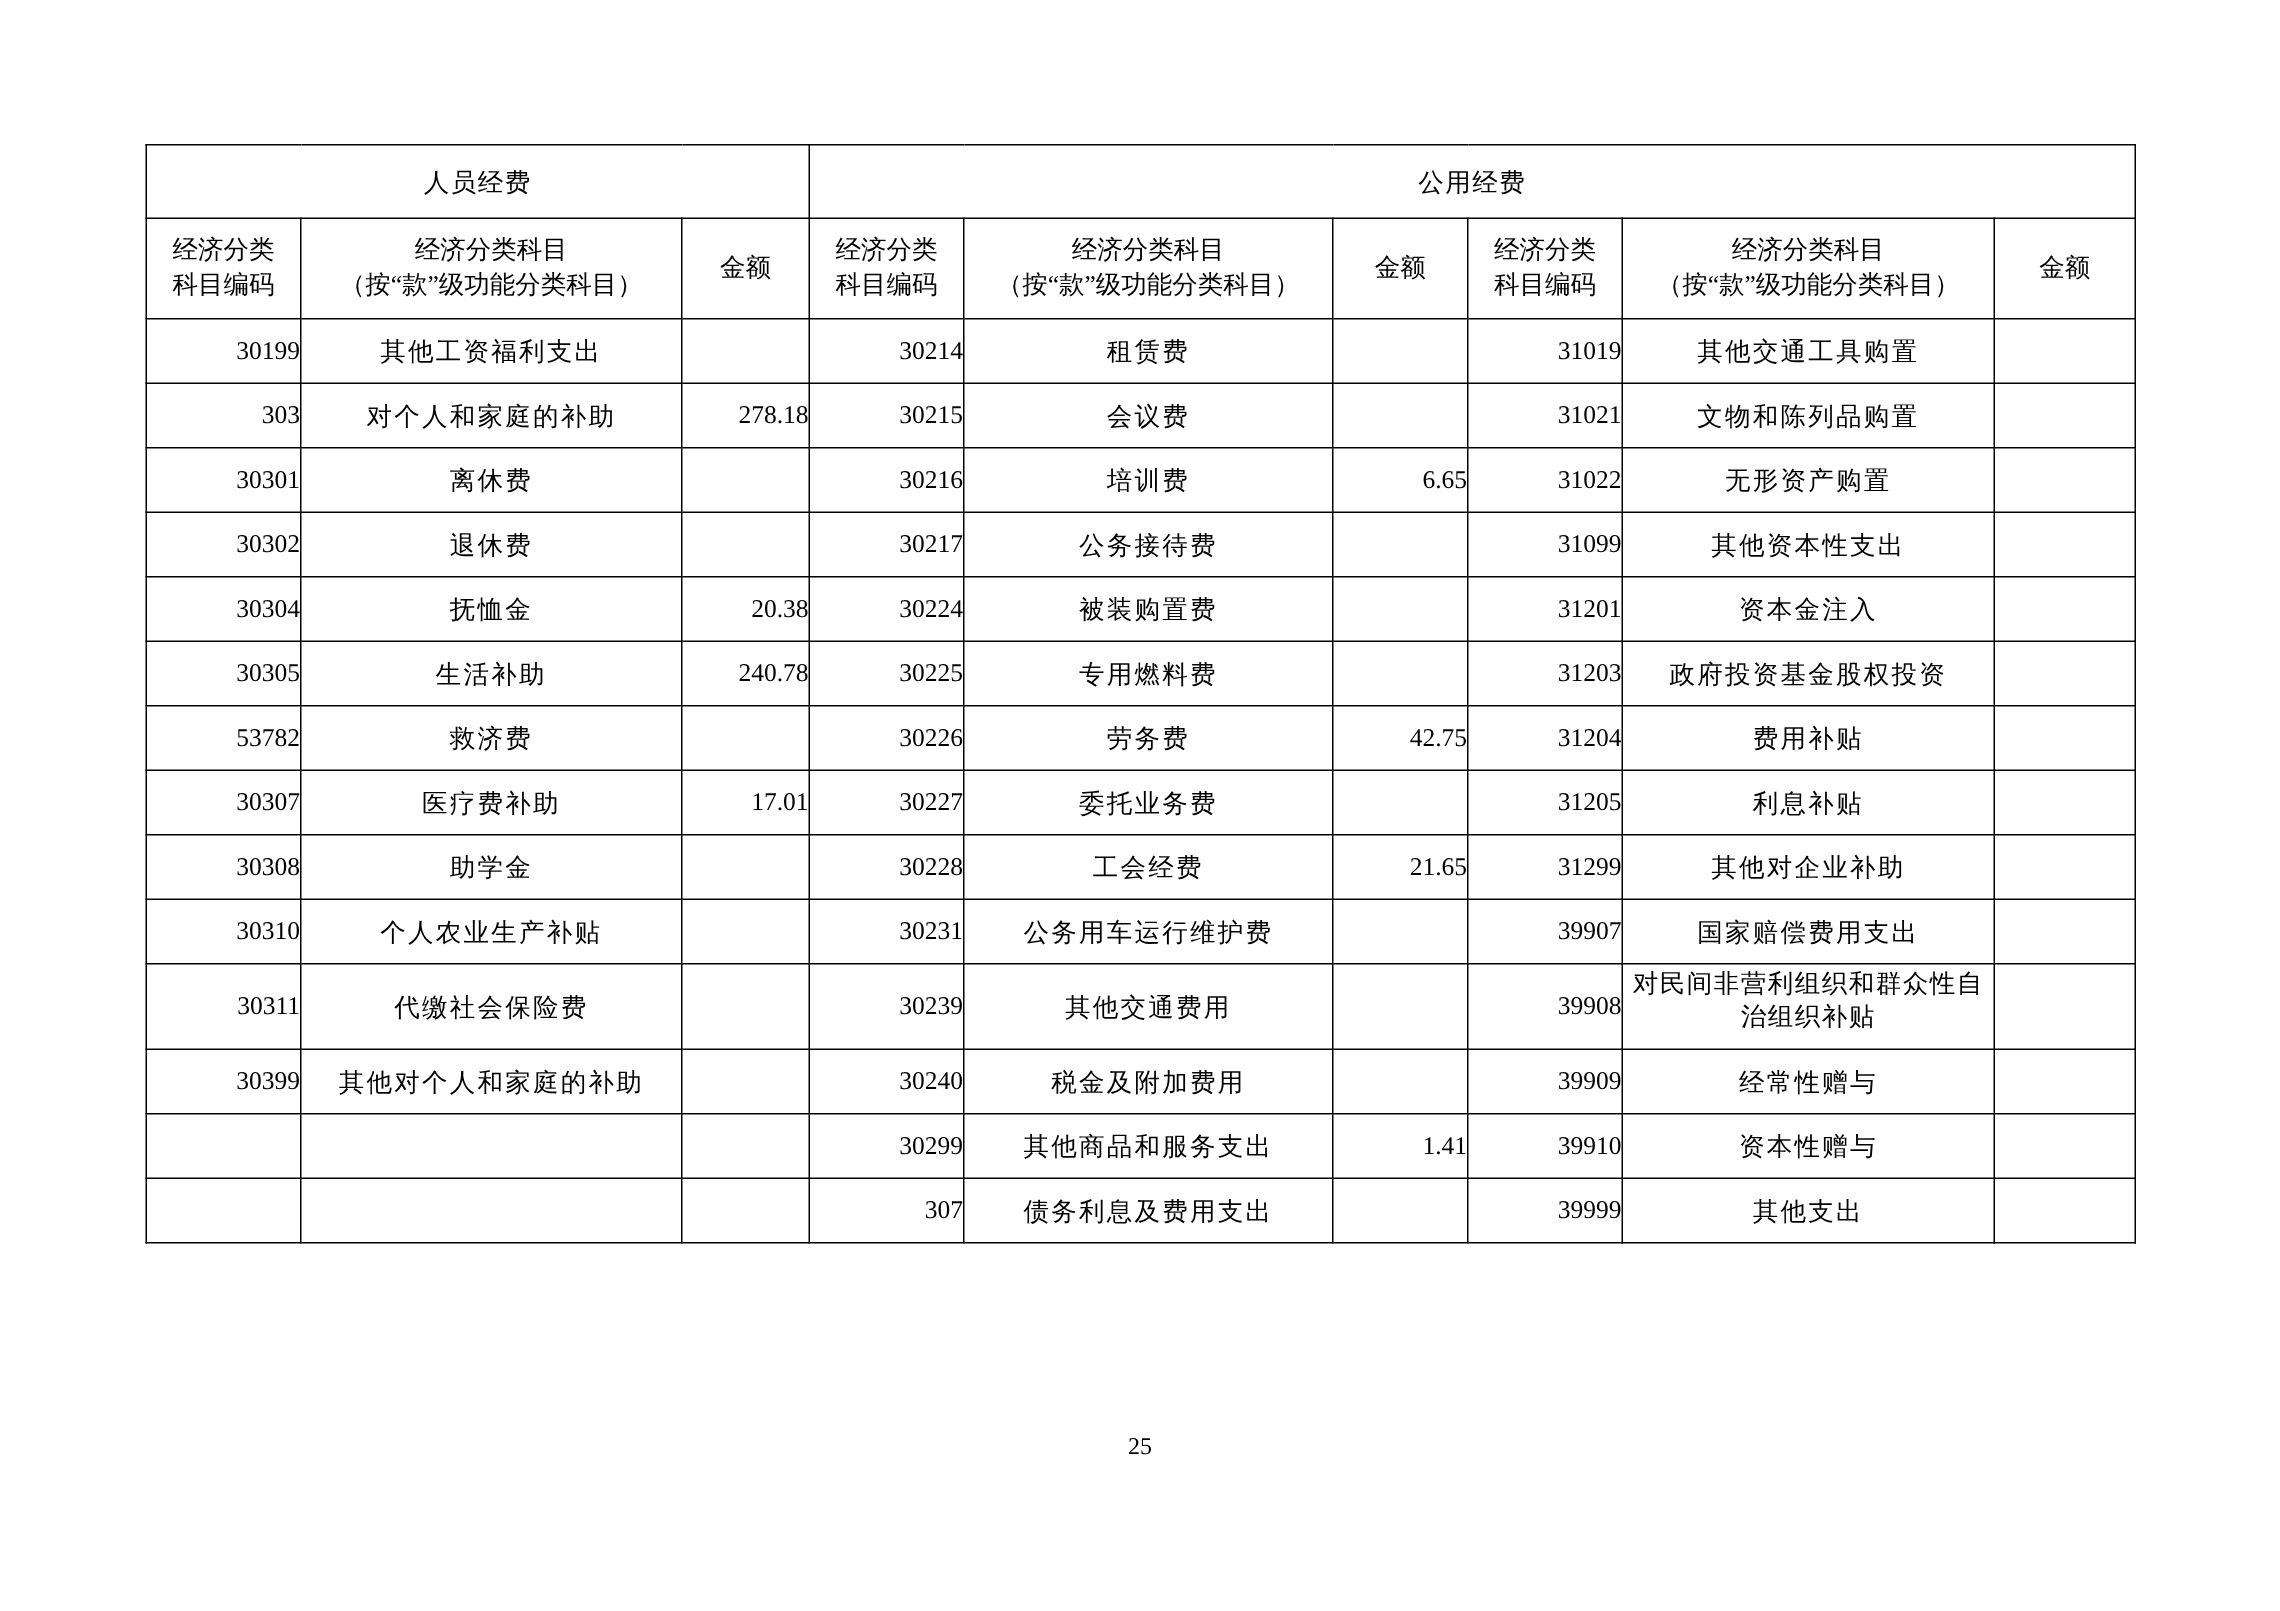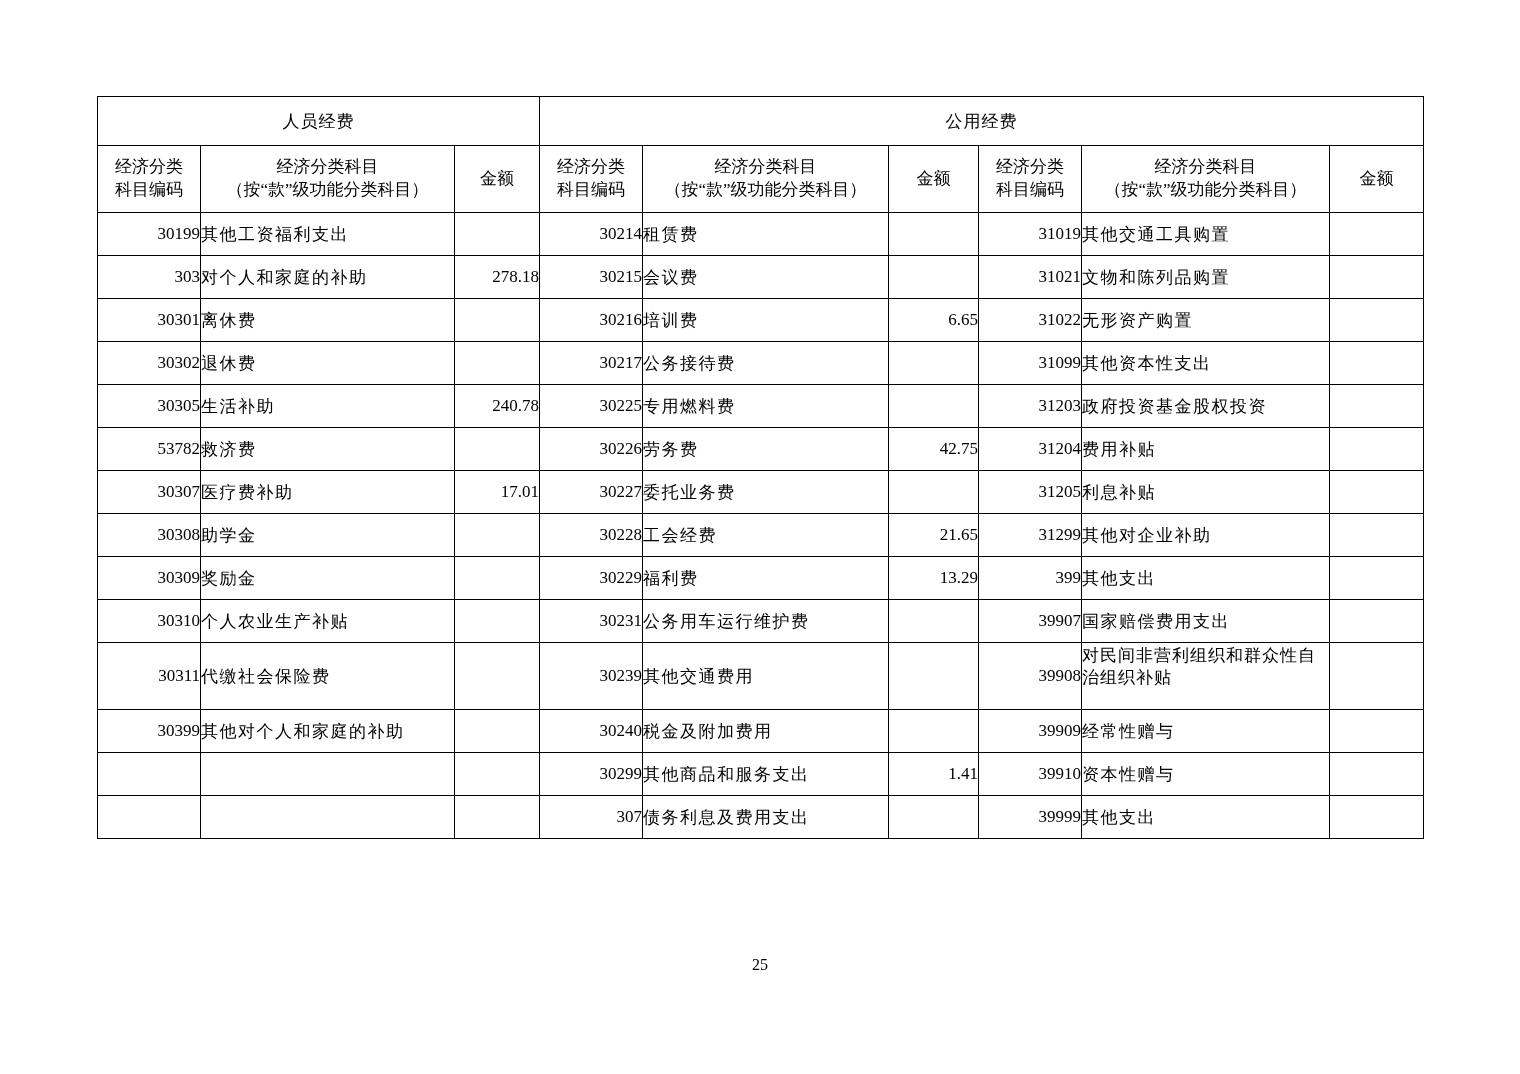--- a/index.html
+++ b/index.html
@@ -63,40 +63,40 @@
   }
   .col-head .l1, .col-head .l2 { display: block; white-space: nowrap; }
 
   td.code {
     text-align: right;
     padding-left: 10px;
     height: 42px;
     font-size: 17px;
   }
   td.name {
-    text-align: left;
+    text-align: center;
     padding-left: 18px;
     height: 42px;
     font-size: 17px;
     letter-spacing: 1.5px;
   }
   td.amount {
     text-align: right;
     padding-right: 10px;
     height: 42px;
     font-size: 17px;
   }
   td.bold, .bold {
     font-weight: bold;
   }
   td.name.two-line {
     letter-spacing: 1px;
     line-height: 1.3;
     padding-top: 2px;
-    padding-bottom: 20px;
+    padding-bottom: 10px;
   }
   .page-number {
     position: absolute;
     left: 0;
     top: 956px;
     width: 1520px;
     text-align: center;
     font-size: 16px;
     font-family: "Liberation Serif", serif;
   }
@@ -195,20 +195,31 @@
             <td class="name">退休费</td>
             <td class="amount"></td>
             <td class="code">30217</td>
             <td class="name">公务接待费</td>
             <td class="amount"></td>
             <td class="code">31099</td>
             <td class="name">其他资本性支出</td>
             <td class="amount"></td>
           </tr>
           <tr>
+            <td class="code">30304</td>
+            <td class="name">抚恤金</td>
+            <td class="amount">20.38</td>
+            <td class="code">30224</td>
+            <td class="name">被装购置费</td>
+            <td class="amount"></td>
+            <td class="code">31201</td>
+            <td class="name">资本金注入</td>
+            <td class="amount"></td>
+          </tr>
+          <tr>
             <td class="code">30305</td>
             <td class="name">生活补助</td>
             <td class="amount">240.78</td>
             <td class="code">30225</td>
             <td class="name">专用燃料费</td>
             <td class="amount"></td>
             <td class="code">31203</td>
             <td class="name">政府投资基金股权投资</td>
             <td class="amount"></td>
           </tr>
@@ -239,31 +250,20 @@
             <td class="name">助学金</td>
             <td class="amount"></td>
             <td class="code">30228</td>
             <td class="name">工会经费</td>
             <td class="amount">21.65</td>
             <td class="code">31299</td>
             <td class="name">其他对企业补助</td>
             <td class="amount"></td>
           </tr>
           <tr>
-            <td class="code">30309</td>
-            <td class="name">奖励金</td>
-            <td class="amount"></td>
-            <td class="code">30229</td>
-            <td class="name">福利费</td>
-            <td class="amount">13.29</td>
-            <td class="code bold">399</td>
-            <td class="name bold">其他支出</td>
-            <td class="amount bold"></td>
-          </tr>
-          <tr>
             <td class="code">30310</td>
             <td class="name">个人农业生产补贴</td>
             <td class="amount"></td>
             <td class="code">30231</td>
             <td class="name">公务用车运行维护费</td>
             <td class="amount"></td>
             <td class="code">39907</td>
             <td class="name">国家赔偿费用支出</td>
             <td class="amount"></td>
           </tr>

